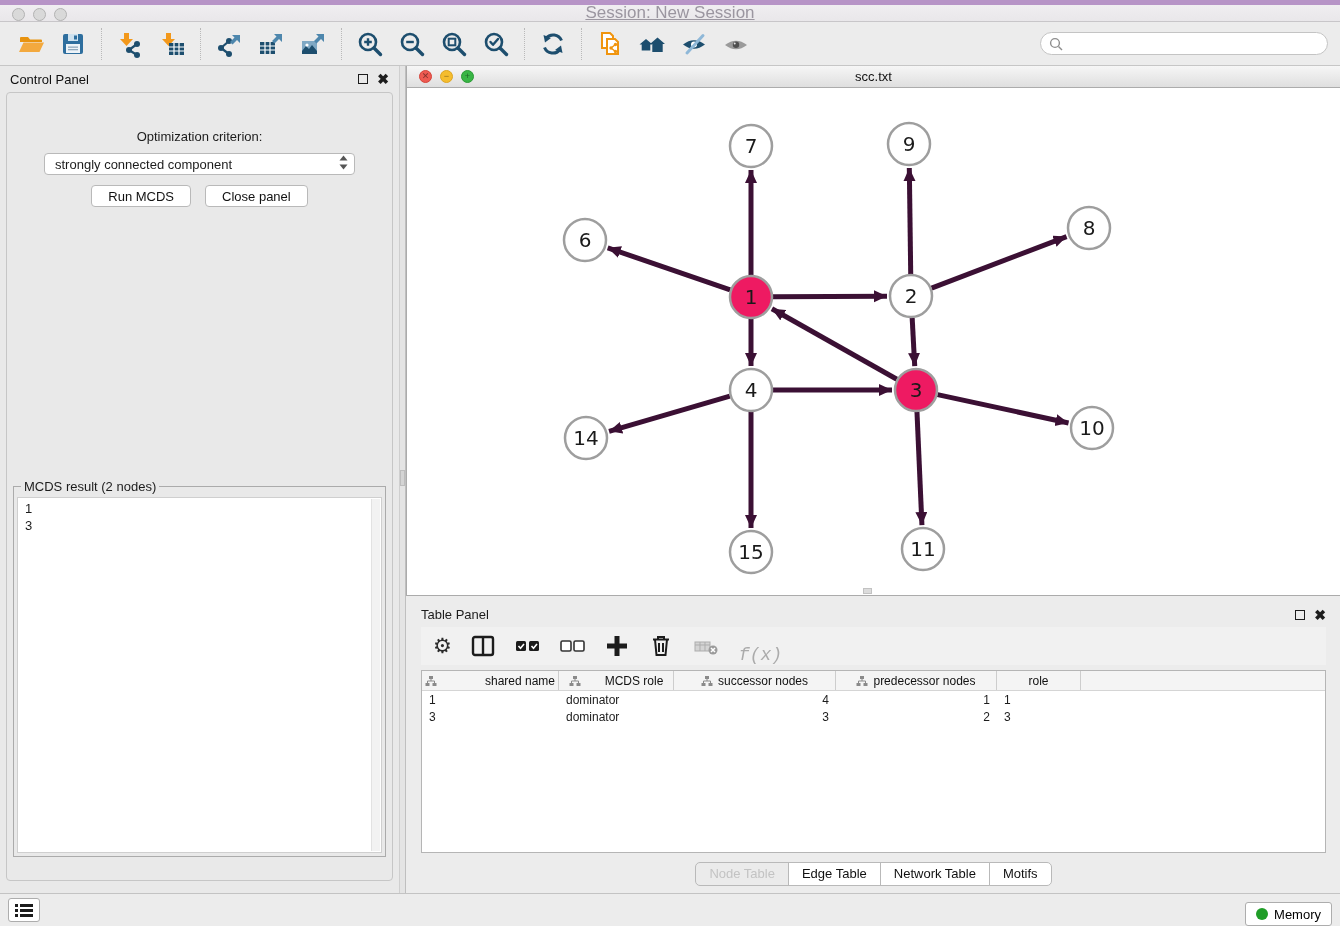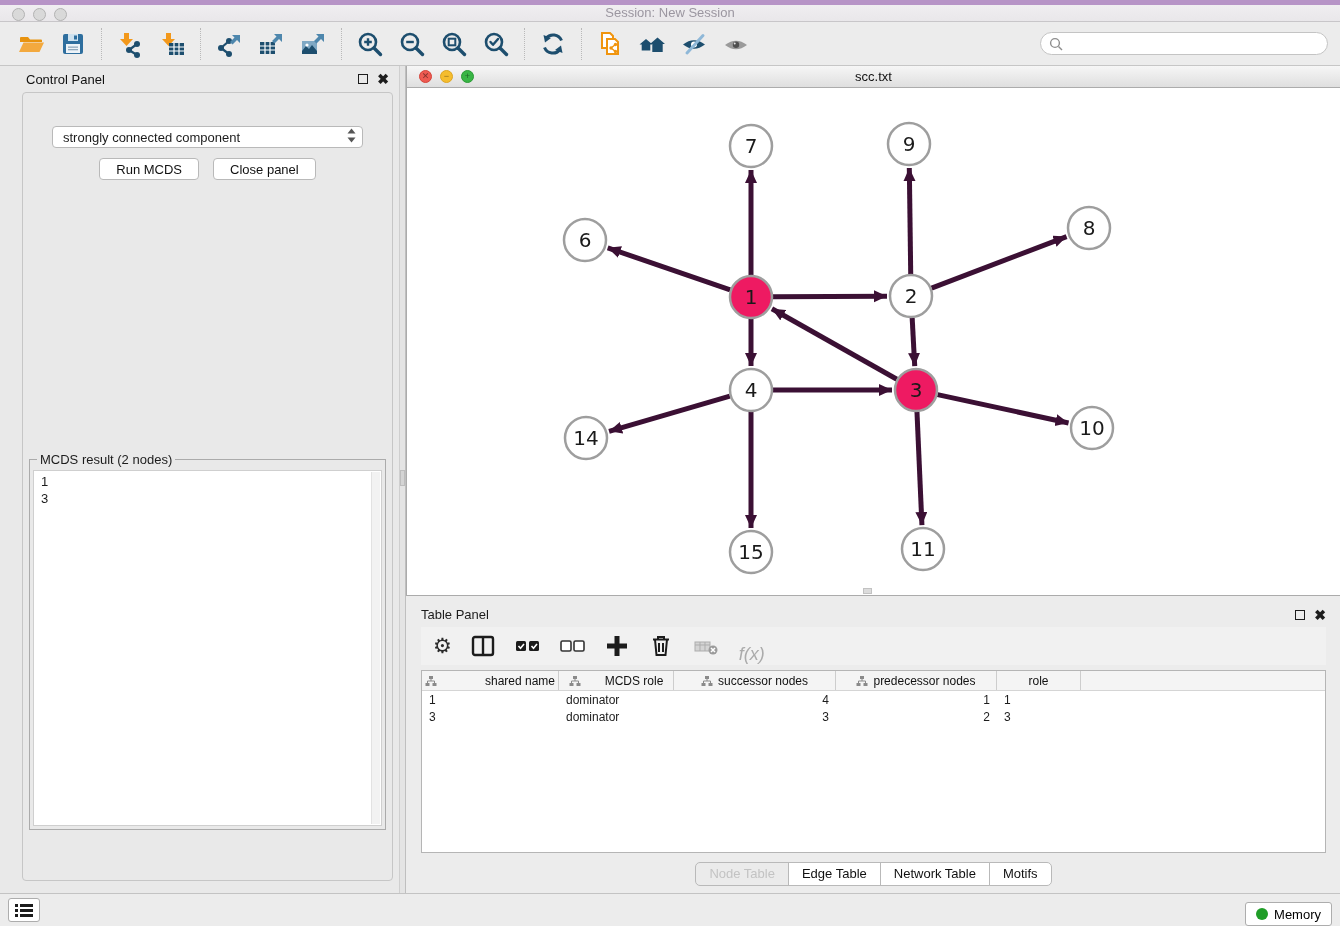--- a/index.html
+++ b/index.html
@@ -1,37 +1,37 @@
 <!DOCTYPE html>
 <html><head>
 <meta charset="utf-8">
 <style>
   * { box-sizing: border-box; margin: 0; padding: 0; }
   html,body { width:1340px; height:926px; overflow:hidden; }
   body { font-family:"Liberation Sans", sans-serif; font-size:13px; background:#ECECEC; color:#1c1c1c; }
 
   
   .titlebar { position:relative; height:22px; background:linear-gradient(180deg,#B794C7 0,#B794C7 5px,#F0EEF1 5px,#E9E7EA 100%); border-bottom:1px solid #C8C6C9; }
-  .titlebar .title { text-align:center; line-height:26px; color:#9B96A0; font-size:13px; }
+  .titlebar .title { text-align:center; line-height:26px; color:#9B96A0; font-size:17px;text-decoration:underline; }
   .lights { position:absolute; left:12px; top:8px; display:flex; gap:8px; }
   .light { width:13px; height:13px; border-radius:50%; border:1px solid #B3B3B3; background:#D9D9D9; font-size:9px; line-height:11px; text-align:center; color:rgba(0,0,0,.45); }
   .light.red { background:#EE5A51; border-color:#D44339; }
   .light.yellow { background:#F5BD2E; border-color:#DDA521; }
   .light.green { background:#39B545; border-color:#2A9A34; }
 
   
   .toolbar { height:44px; display:flex; align-items:center; padding-left:10px; background:#ECECEC; border-bottom:1px solid #C6C6C6; }
   .tbtn { width:42px; height:38px; border:none; background:transparent; display:flex; align-items:center; justify-content:center; }
   .sep { width:1px; height:32px; border-left:1px dotted #B9B9B9; margin:0 7px; }
   .search-wrap { margin-left:auto; margin-right:12px; width:288px; height:23px; background:#fff; border:1px solid #C4C4C4; border-radius:12px; display:flex; align-items:center; padding:0 8px; gap:4px; }
   .search-wrap input { border:none; outline:none; flex:1; font-size:13px; font-family:"Liberation Sans",sans-serif; background:transparent; }
 
   
   .main { display:flex; height:827px; }
-  .control-panel { width:399px; background:#E9E9E9; display:flex; flex-direction:column;padding-left:16px; }
+  .control-panel { width:399px; background:#E9E9E9; display:flex; flex-direction:column; }
   .vsplit { width:7px; background:#E4E4E4; border-left:1px solid #CFCFCF; border-right:1px solid #BFBFBF; position:relative; }
   .vsplit .handle { position:absolute; left:0; top:404px; width:5px; height:16px; background:#D4D4D4; border:1px solid #BDBDBD; }
   .right-col { flex:1; display:flex; flex-direction:column; }
 
   
   .cp-header { height:26px; display:flex; align-items:center; padding:0 10px; }
   .cp-header .ph-title { font-size:13px; color:#111; }
   .ph-icons { margin-left:auto; display:flex; gap:9px; align-items:center; }
   .float-ic { width:10px; height:10px; border:1.5px solid #1c1c1c; display:inline-block; }
   .close-ic { font-weight:bold; font-size:14px; color:#1c1c1c; line-height:10px; }
@@ -62,21 +62,21 @@
 
   .hsplit { height:6px; background:#ECECEC; position:relative; }
 
   
   .table-panel { flex:1; background:#ECECEC; padding-left:1px; }
   .tp-header { height:25px; display:flex; align-items:center; padding:0 14px; }
   .tp-header .ph-title { font-size:13px; }
   .tp-toolbar { height:38px; margin:0 14px; background:#F1F1F1; display:flex; align-items:center; gap:17px; padding:0 12px; }
   .ticon { background:none; border:none; display:flex; align-items:center; justify-content:center; height:30px; }
   .gear-glyph { font-family:"DejaVu Sans",sans-serif; font-size:21px; color:#2B2B2B; line-height:1; }
-  .fx-glyph { font-family:Liberation Sans, sans-serif; font-style:italic; font-size:18px; color:#ABABAB;margin-top:17px; }
+  .fx-glyph { font-family:Liberation Mono, monospace; font-style:italic; font-size:18px; color:#ABABAB;margin-top:17px; }
   .tbl { margin:5px 14px 0; height:183px; border:1px solid #B5B5B5; background:#fff; overflow:hidden; }
   .tbl-head { display:flex; height:20px; background:#F4F4F4; border-bottom:1px solid #D5D5D5; }
   .hcell { display:flex; align-items:center; justify-content:center; gap:5px; font-size:12px; border-right:1px solid #CDCDCD; color:#111; }
   .hcell.filler { border-right:none; flex:1; }
   .trow { display:flex; height:17px; align-items:center; }
   .tcell { font-size:12px; padding:0 7px; overflow:hidden; white-space:nowrap; }
   .tp-tabs { display:flex; justify-content:center; margin-top:9px; }
 
   
   .statusbar { height:33px; border-top:1px solid #C3C3C3; background:#ECECEC; display:flex; align-items:center; justify-content:space-between; padding:0 8px; }
@@ -257,20 +257,21 @@
 
   <div class="control-panel">
     <div class="cp-header">
       <span class="ph-title">Control Panel</span>
       <span class="ph-icons">
         <span class="float-ic"></span>
         <span class="close-ic">✖</span>
       </span>
     </div>
     <div class="cp-body">
+      <div class="opt-label">Optimization criterion:</div>
       <div class="select-box">
         <span>strongly connected component</span>
         <span class="stepper">
           <svg width="11" height="17">
               <path d="M5.5 1.5L9.5 6.5H1.5z" fill="#555"></path>
               <path d="M5.5 15.5L1.5 10.5h8z" fill="#555"></path>
             </svg>
         </span>
       </div>
       <div class="btn-row">

